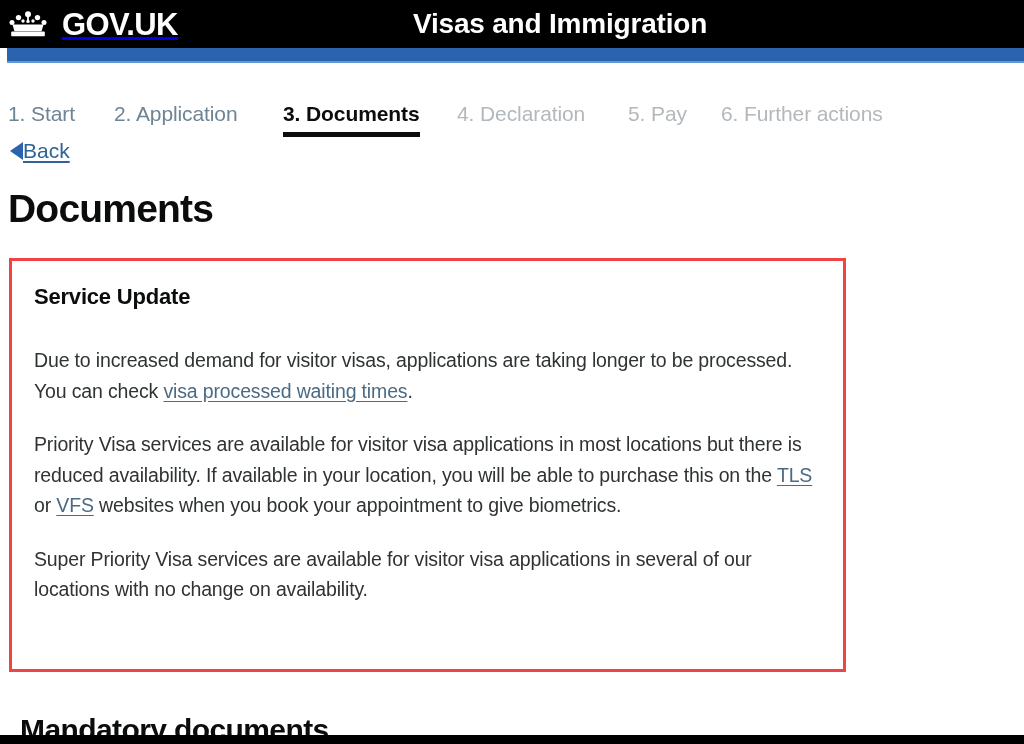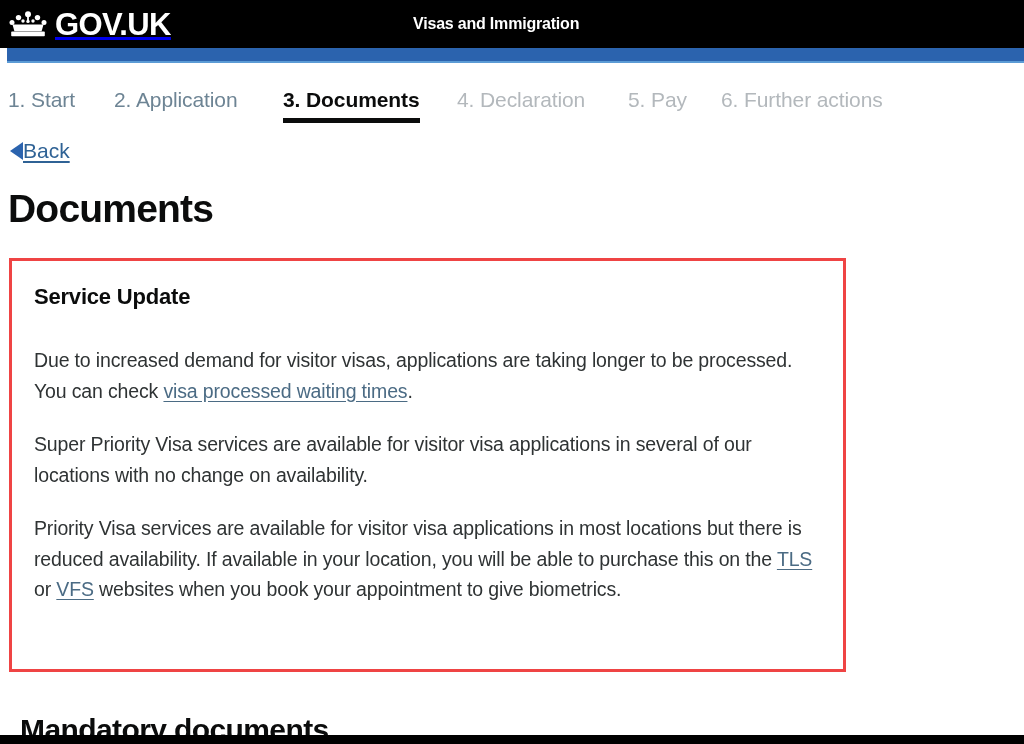--- a/index.html
+++ b/index.html
@@ -33,21 +33,21 @@
     width: 1024px;
     height: 48px;
     background: #000000;
     display: flex;
     align-items: center;
   }
   .brand-wrap {
     display: flex;
     align-items: center;
     margin-left: 8px;
-    gap: 7px;
+    gap: 14px;
   }
   .crown-icon {
     width: 40px;
     height: 28px;
     display: block;
     flex: 0 0 auto;
   }
   .brand-text {
     color: #ffffff;
     font-size: 31px;
@@ -56,21 +56,21 @@
     letter-spacing: -0.6px;
     font-family: "Liberation Sans", sans-serif;
     white-space: nowrap;
   }
   .service-title {
     position: absolute;
     left: 413px;
     top: 50%;
     transform: translateY(-50%);
     color: #ffffff;
-    font-size: 16px;
+    font-size: 28px;
     font-weight: 700;
     letter-spacing: -0.2px;
     white-space: nowrap;
   }
 
   
   .blue-bar {
     position: absolute;
     top: 48px;
     left: 7px;
@@ -92,21 +92,21 @@
     top: 48px;
     left: 0;
     width: 7px;
     height: 15px;
     background: #ffffff;
   }
 
   
   .steps-nav {
     position: absolute;
-    top: 86px;
+    top: 100px;
     left: 8px;
     width: 1008px;
     height: 42px;
     text-decoration: underline;
   }
   .step {
     position: absolute;
     top: 0;
     font-size: 21px;
     line-height: 28px;
@@ -277,23 +277,23 @@
   </a>
 
   <h1 class="page-heading">Documents</h1>
 
   <section class="panel">
     <div class="panel-inner">
       <h2 class="panel-title">Service Update</h2>
 
       <p><span>Due to increased demand for visitor visas, applications are taking longer to be processed. You can check </span><a class="body-link" href="#">visa processed waiting times</a><span>.</span></p>
 
+      <p><span>Priority Visa services are available for visitor visa applications in most locations but there is reduced availability. If available in your location, you will be able to purchase this on the </span><a class="body-link" href="#">TLS</a><span> or </span><a class="body-link" href="#">VFS</a><span> websites when you book your appointment to give biometrics.</span></p>
+
       <p>Super Priority Visa services are available for visitor visa applications in several of our locations with no change on availability.</p>
-
-      <p><span>Priority Visa services are available for visitor visa applications in most locations but there is reduced availability. If available in your location, you will be able to purchase this on the </span><a class="body-link" href="#">TLS</a><span> or </span><a class="body-link" href="#">VFS</a><span> websites when you book your appointment to give biometrics.</span></p>
     </div>
   </section>
 
   <h2 class="section-heading">Mandatory documents</h2>
 
   <div class="bottom-strip"></div>
 
 </div>
 
 </body></html>

